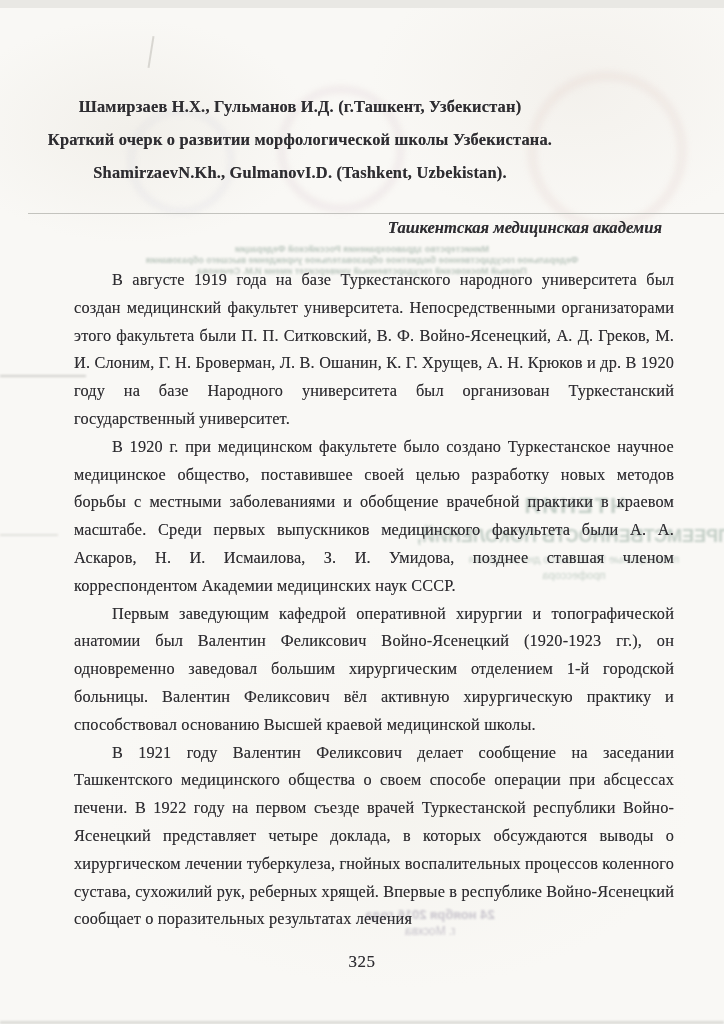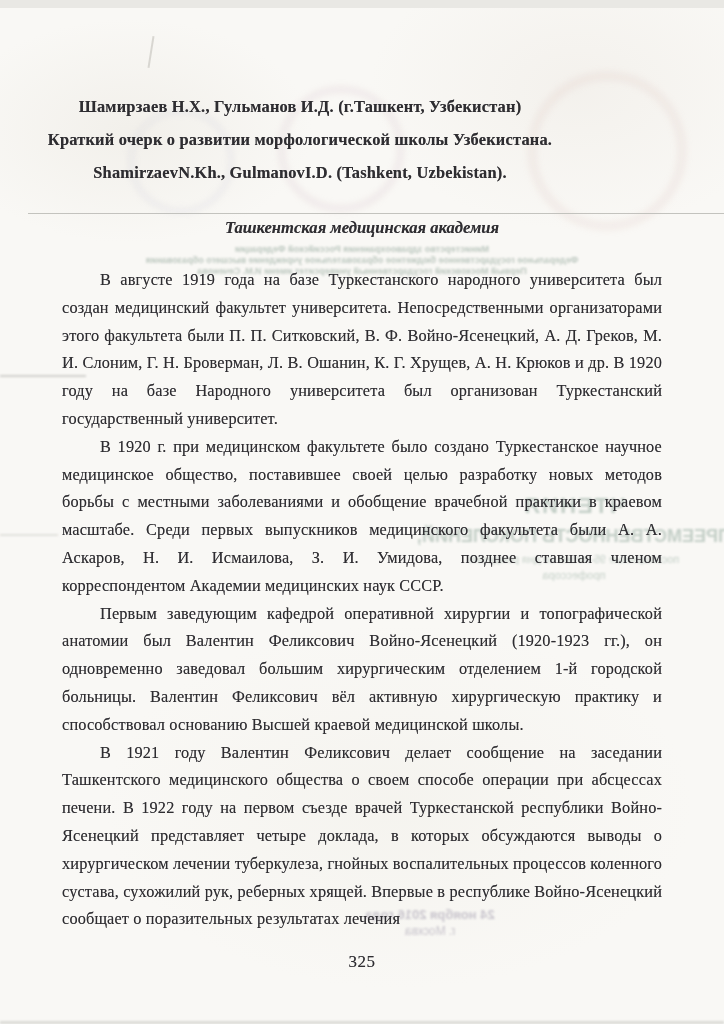--- a/index.html
+++ b/index.html
@@ -52,24 +52,24 @@
   .hdr{position:absolute;left:0;width:600px;text-align:center;
     font-weight:bold;font-size:16.4px;line-height:20px;
     letter-spacing:.2px;
     text-shadow:0 0 .5px rgba(43,42,48,.55);}
   .h1{top:89px;}
   .h2{top:122px;}
   .h3{top:155px;}
   .h4{top:188px;}
   .rule{position:absolute;left:28px;right:0;top:205px;height:1px;
     background:#bdbcb8;opacity:.9;}
-  .affil{position:absolute;left:62px;width:600px;top:210px;text-align:center;
+  .affil{position:absolute;left:62px;width:600px;top:210px;text-align:right;
     font-weight:bold;font-style:italic;font-size:16.6px;
     text-shadow:0 0 .5px rgba(43,42,48,.5);}
-  .bodytext{position:absolute;left:62px;top:258px;width:600px;
+  .bodytext{position:absolute;left:74px;top:258px;width:600px;
     font-size:16.3px;line-height:27.8px;
     text-align:justify;letter-spacing:.15px;
     text-shadow:0 0 .45px rgba(43,42,48,.5);}
   .bodytext p{margin:0;text-indent:38px;}
   .pagenum{position:absolute;left:62px;width:600px;top:944px;text-align:center;
     font-size:17px;letter-spacing:.5px;
     text-shadow:0 0 .4px rgba(43,42,48,.5);}
 </style>
 </head>
 <body>

